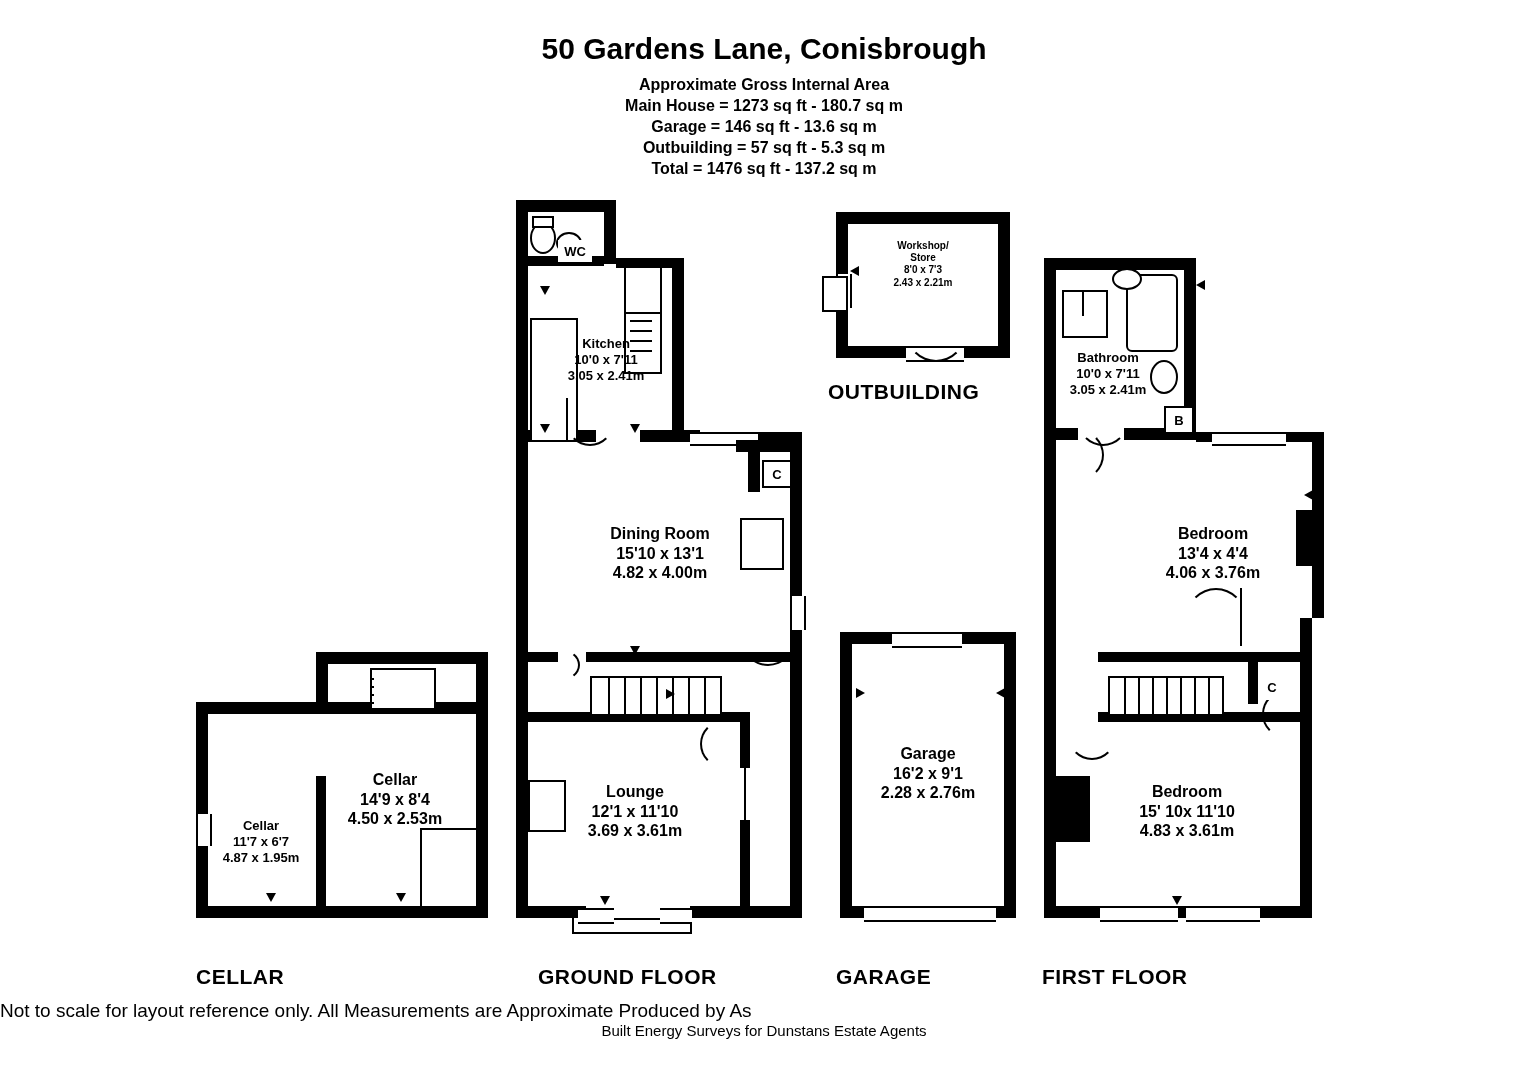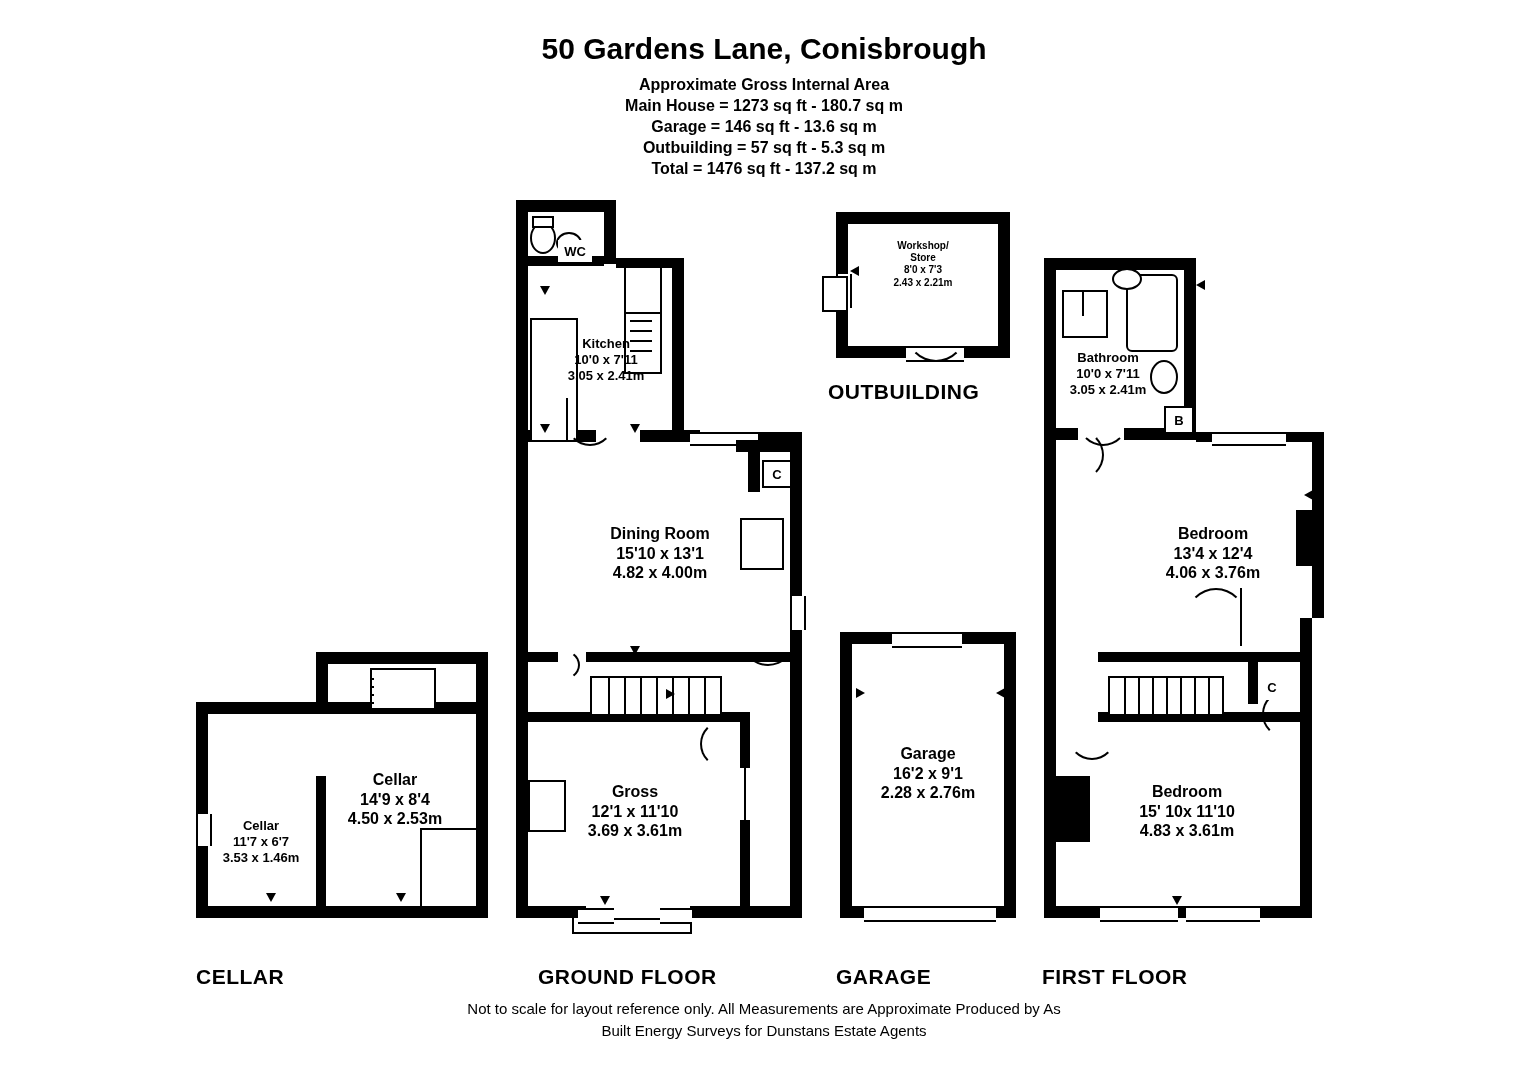--- a/index.html
+++ b/index.html
@@ -15,21 +15,21 @@
   .rl-tiny{font-size:10px;}
   .floor-title{position:absolute;font-size:21px;font-weight:bold;letter-spacing:.5px;}
   
   #title{position:absolute;top:32px;left:0;width:1528px;text-align:center;font-size:30px;font-weight:bold;}
   #sub1{position:absolute;top:76px;left:0;width:1528px;text-align:center;font-size:16px;font-weight:bold;}
   #sub2{position:absolute;top:97px;left:0;width:1528px;text-align:center;font-size:16px;font-weight:bold;}
   #sub3{position:absolute;top:118px;left:0;width:1528px;text-align:center;font-size:16px;font-weight:bold;}
   #sub4{position:absolute;top:139px;left:0;width:1528px;text-align:center;font-size:16px;font-weight:bold;}
   #sub5{position:absolute;top:160px;left:0;width:1528px;text-align:center;font-size:16px;font-weight:bold;}
   
-  #foot1{position:absolute;top:1000px;left:0;width:1528px;text-align:center;font-size:15px;}
+  #foot1{position:absolute;top:1000px;left:0;width:1528px;font-size:19px;}
   #foot2{position:absolute;top:1022px;left:0;width:1528px;text-align:center;font-size:15px;}
   .win{position:absolute;background:#fff;border-top:2px solid #000;border-bottom:2px solid #000;}
   .winv{position:absolute;background:#fff;border-left:2px solid #000;border-right:2px solid #000;}
   .door-arc{position:absolute;border:2px solid #000;border-radius:50%;}
   .thin{position:absolute;background:#000;}
   .boxlabel{position:absolute;border:2px solid #000;background:#fff;font-size:13px;font-weight:bold;
             display:flex;align-items:center;justify-content:center;}
   .stair{position:absolute;border:2px solid #000;background:#fff;}
   .stair i{position:absolute;top:0;bottom:0;width:0;border-left:2px solid #000;}
   .stairh i{position:absolute;left:0;right:0;height:0;border-top:2px solid #000;}
@@ -77,21 +77,21 @@
   <div class="arrow ar-d" style="left:396px;top:893px;"></div>
 
   <div class="room-label rl-big" style="left:310px;top:770px;width:170px;">
     <div>Cellar</div>
     <div>14'9 x 8'4</div>
     <div>4.50 x 2.53m</div>
   </div>
   <div class="room-label rl-small" style="left:196px;top:818px;width:130px;">
     <div>Cellar</div>
     <div>11'7 x 6'7</div>
-    <div>3.53 x 1.46m</div>
+    <div>4.87 x 1.95m</div>
   </div>
 </div>
 <div class="floor-title" style="left:196px;top:965px;">CELLAR</div>
 
 <div>
 
   <div class="wall" style="left:516px;top:200px;width:100px;height:12px;"></div>
   <div class="wall" style="left:516px;top:200px;width:12px;height:240px;"></div>
   <div class="wall" style="left:604px;top:200px;width:12px;height:64px;"></div>
   <div class="wall" style="left:516px;top:256px;width:88px;height:10px;"></div>
@@ -172,21 +172,21 @@
     <div>Kitchen</div>
     <div>10'0 x 7'11</div>
     <div>3.05 x 2.41m</div>
   </div>
   <div class="room-label rl-big" style="left:530px;top:524px;width:260px;">
     <div>Dining Room</div>
     <div>15'10 x 13'1</div>
     <div>4.82 x 4.00m</div>
   </div>
   <div class="room-label rl-big" style="left:530px;top:782px;width:210px;">
-    <div>Gross</div>
+    <div>Lounge</div>
     <div>12'1 x 11'10</div>
     <div>3.69 x 3.61m</div>
   </div>
 </div>
 <div class="floor-title" style="left:516px;top:965px;margin-left:22px;">GROUND FLOOR</div>
 
 <div>
   <div class="wall" style="left:836px;top:212px;width:174px;height:12px;"></div>
   <div class="wall" style="left:836px;top:212px;width:12px;height:62px;"></div>
   <div class="wall" style="left:836px;top:306px;width:12px;height:52px;"></div>
@@ -279,21 +279,21 @@
   <div class="boxlabel" style="left:1164px;top:406px;width:26px;height:24px;">B</div>
   <div class="boxlabel" style="left:1258px;top:674px;width:28px;height:26px;border:none;">C</div>
 
   <div class="room-label rl-small" style="left:1040px;top:350px;width:136px;">
     <div>Bathroom</div>
     <div>10'0 x 7'11</div>
     <div>3.05 x 2.41m</div>
   </div>
   <div class="room-label rl-big" style="left:1110px;top:524px;width:206px;">
     <div>Bedroom</div>
-    <div>13'4 x 12'4</div>
+    <div>13'4 x 4'4</div>
     <div>4.06 x 3.76m</div>
   </div>
   <div class="room-label rl-big" style="left:1084px;top:782px;width:206px;">
     <div>Bedroom</div>
     <div>15' 10x 11'10</div>
     <div>4.83 x 3.61m</div>
   </div>
 </div>
 <div class="floor-title" style="left:1042px;top:965px;">FIRST FLOOR</div>
 

